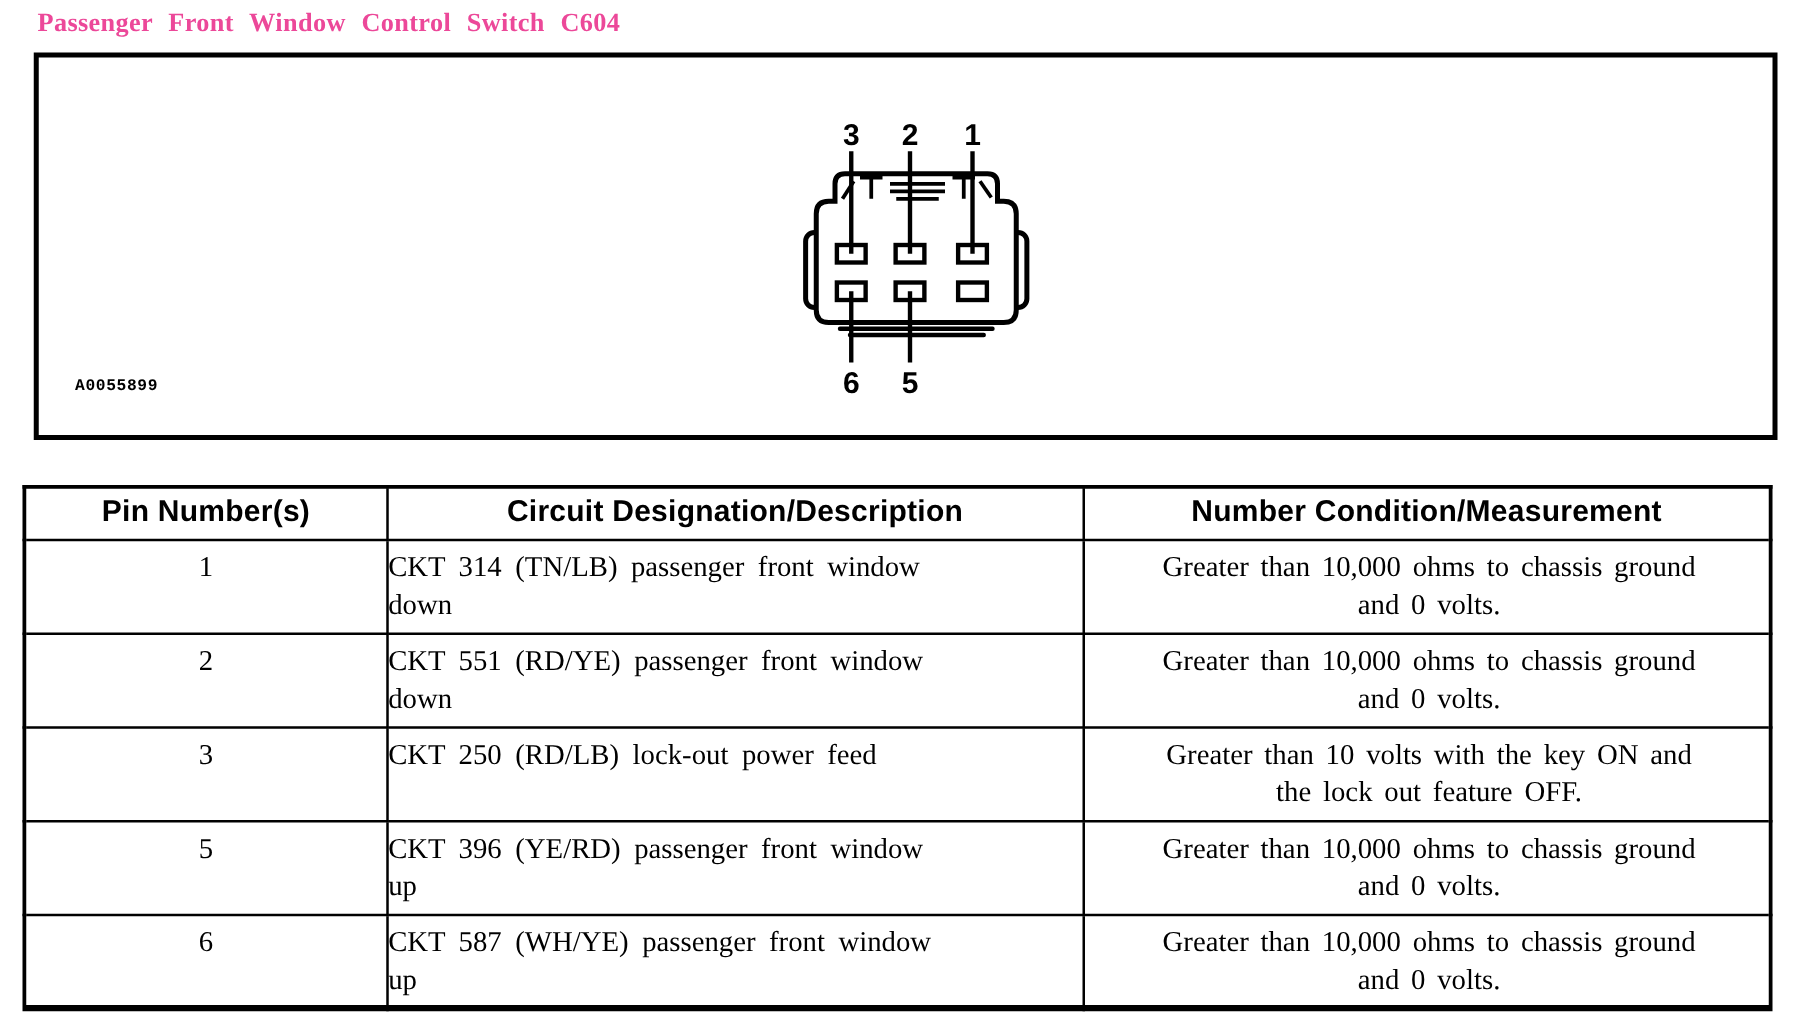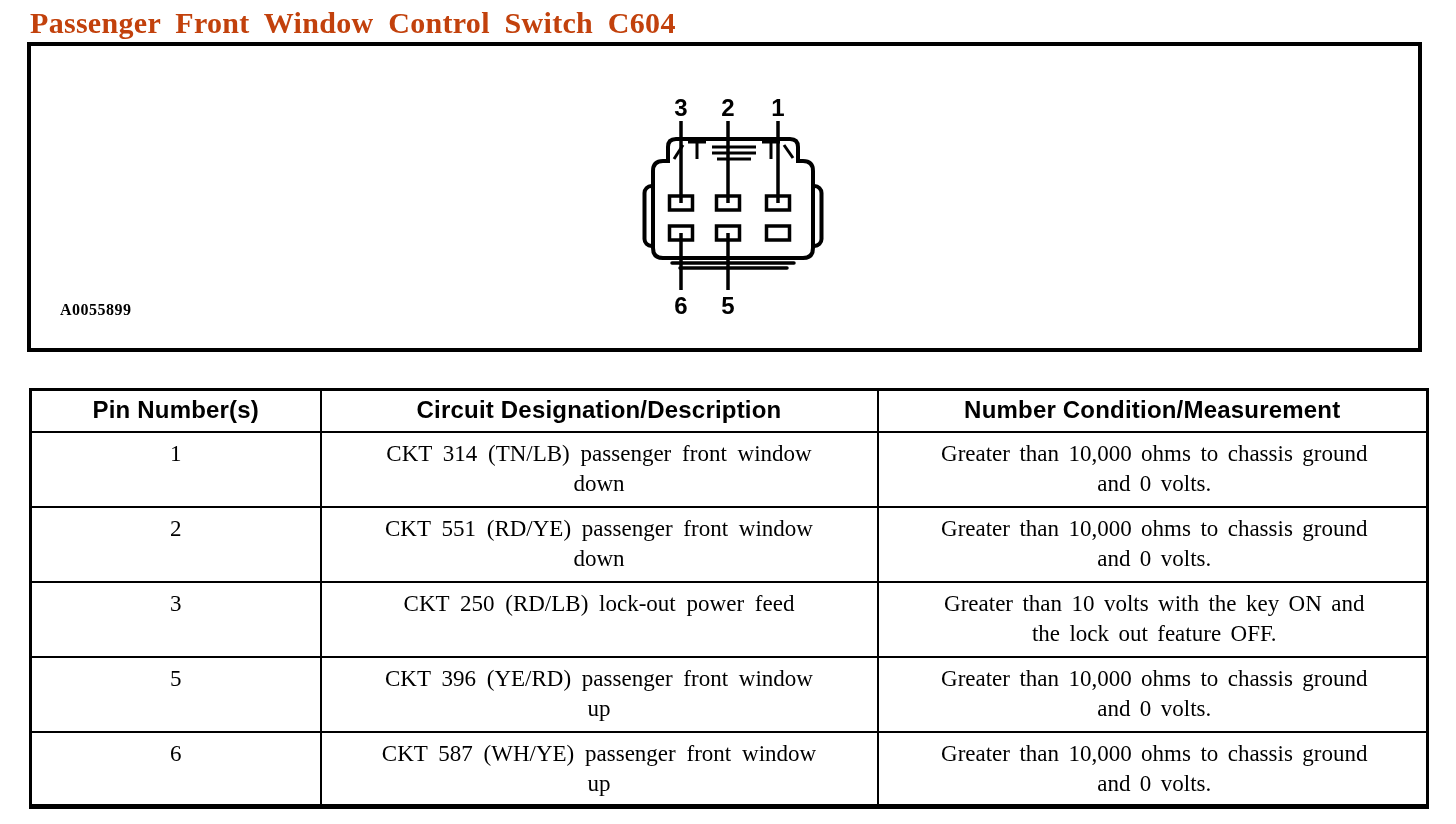--- a/index.html
+++ b/index.html
@@ -11,25 +11,25 @@
     background: #ffffff;
     font-family: "Liberation Serif", serif;
     color: #000000;
     overflow: hidden;
   }
   .page-title {
     position: absolute;
     left: 30px;
     top: 6px;
     font-family: "Liberation Serif", serif;
-    font-size: 30px;
+    font-size: 21px;
     font-weight: bold;
     letter-spacing: 0.3px;
     word-spacing: 7px;
-    color: #c2410c;
+    color: #ec4899;
     white-space: nowrap;
   }
   .figure-box {
     position: absolute;
     left: 27px;
     top: 42px;
     width: 1395px;
     height: 310px;
     border: 4px solid #000000;
     background: #ffffff;
@@ -38,29 +38,29 @@
     position: absolute;
     left: 589px;
     top: 39px;
     width: 250px;
     height: 240px;
   }
   .figure-label {
     position: absolute;
     left: 29px;
     top: 255px;
-    font-family: Liberation Serif, serif;
-    font-size: 16px;
+    font-family: Liberation Mono, monospace;
+    font-size: 13px;
     font-weight: bold;
     letter-spacing: 0.5px;
     text-align: right;
   }
   .pin-table {
     position: absolute;
-    left: 29px;
+    left: 18px;
     top: 388px;
     width: 1397px;
     border-collapse: collapse;
     table-layout: fixed;
     background: #ffffff;
   }
   .pin-table th, .pin-table td {
     border: 2px solid #000000;
     vertical-align: top;
     background: #ffffff;
@@ -76,21 +76,21 @@
     padding-top: 5px;
     letter-spacing: 0.2px;
   }
   .pin-table td {
     font-family: "Liberation Serif", serif;
     font-size: 23px;
     line-height: 1.33;
     padding-top: 6px;
   }
   td.pin-cell { text-align: center; }
-  td.circuit-cell { text-align: center; word-spacing: 0.22em; }
+  td.circuit-cell { word-spacing: 0.22em; }
   td.circuit-cell span { display: block; }
   td.condition-cell { text-align: center; padding-left: 12px; padding-right: 8px; word-spacing: 0.16em; }
   td.condition-cell span { display: block; }
   svg text {
     font-family: "Liberation Sans", sans-serif;
     font-size: 24px;
     font-weight: bold;
   }
 </style>
 </head>

